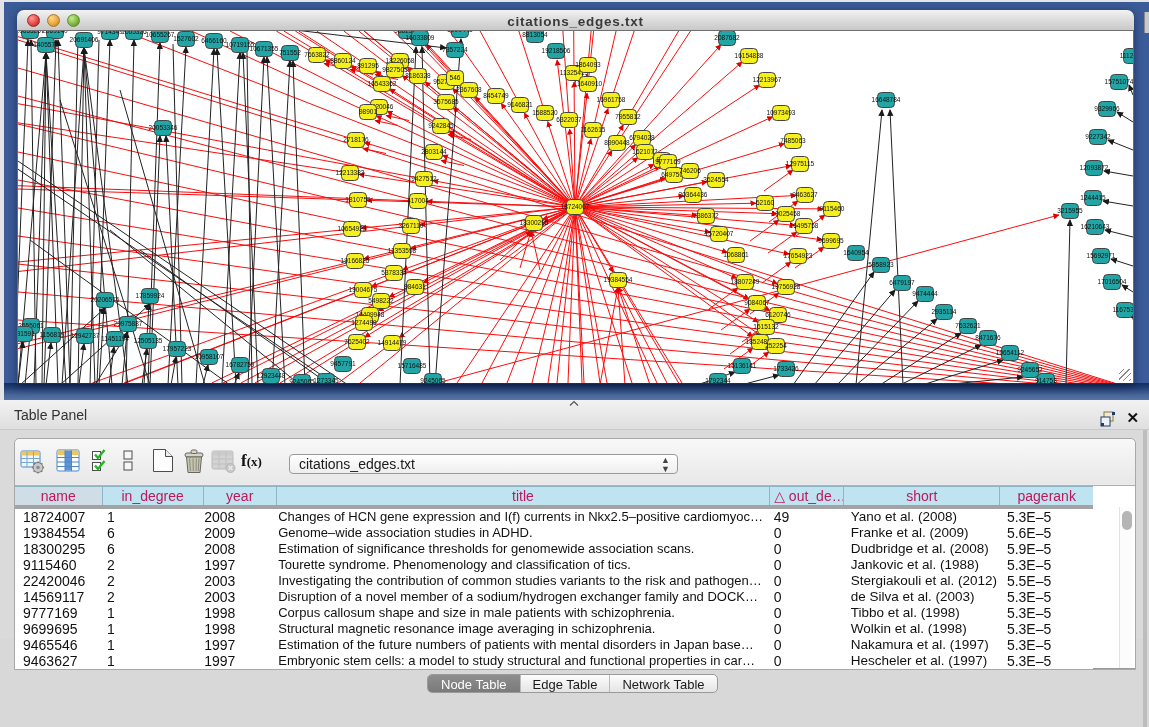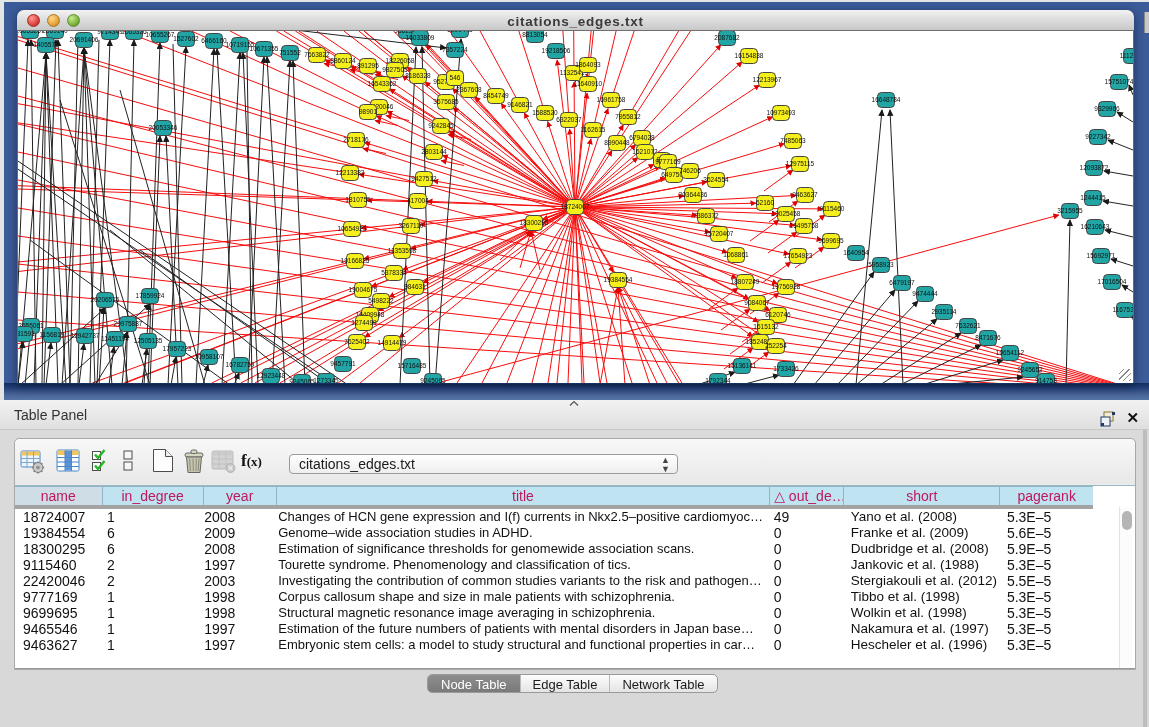--- a/index.html
+++ b/index.html
@@ -733,20 +733,29 @@
       <tr>
               <td class="nm">22420046</td>
               <td class="ind">2</td>
               <td class="yr">2003</td>
               <td class="tt">Investigating the contribution of common studies variants to the risk and pathogen…</td>
               <td>0</td>
               <td class="p7 sh">Stergiakouli et al. (2012)</td>
               <td class="p7">5.5E–5</td>
             </tr>
       <tr>
+              <td class="nm">14569117</td>
+              <td class="ind">2</td>
+              <td class="yr">2003</td>
+              <td class="tt">Disruption of a novel member of a sodium/hydrogen exchanger family and DOCK…</td>
+              <td>0</td>
+              <td class="p7 sh">de Silva et al. (2003)</td>
+              <td class="p7">5.3E–5</td>
+            </tr>
+      <tr>
               <td class="nm">9777169</td>
               <td class="ind">1</td>
               <td class="yr">1998</td>
               <td class="tt">Corpus callosum shape and size in male patients with schizophrenia.</td>
               <td>0</td>
               <td class="p7 sh">Tibbo et al. (1998)</td>
               <td class="p7">5.3E–5</td>
             </tr>
       <tr>
               <td class="nm">9699695</td>
@@ -765,21 +774,21 @@
               <td>0</td>
               <td class="p7 sh">Nakamura et al. (1997)</td>
               <td class="p7">5.3E–5</td>
             </tr>
       <tr>
               <td class="nm">9463627</td>
               <td class="ind">1</td>
               <td class="yr">1997</td>
               <td class="tt">Embryonic stem cells: a model to study structural and functional properties in car…</td>
               <td>0</td>
-              <td class="p7 sh">Hescheler et al. (1996)</td>
+              <td class="p7 sh">Hescheler et al. (1997)</td>
               <td class="p7">5.3E–5</td>
             </tr>
     </tbody>
         </table>
     <div id="sb">
           <div class="th"></div>
         </div>
     </div>
   </div>
   <div id="tabs">

